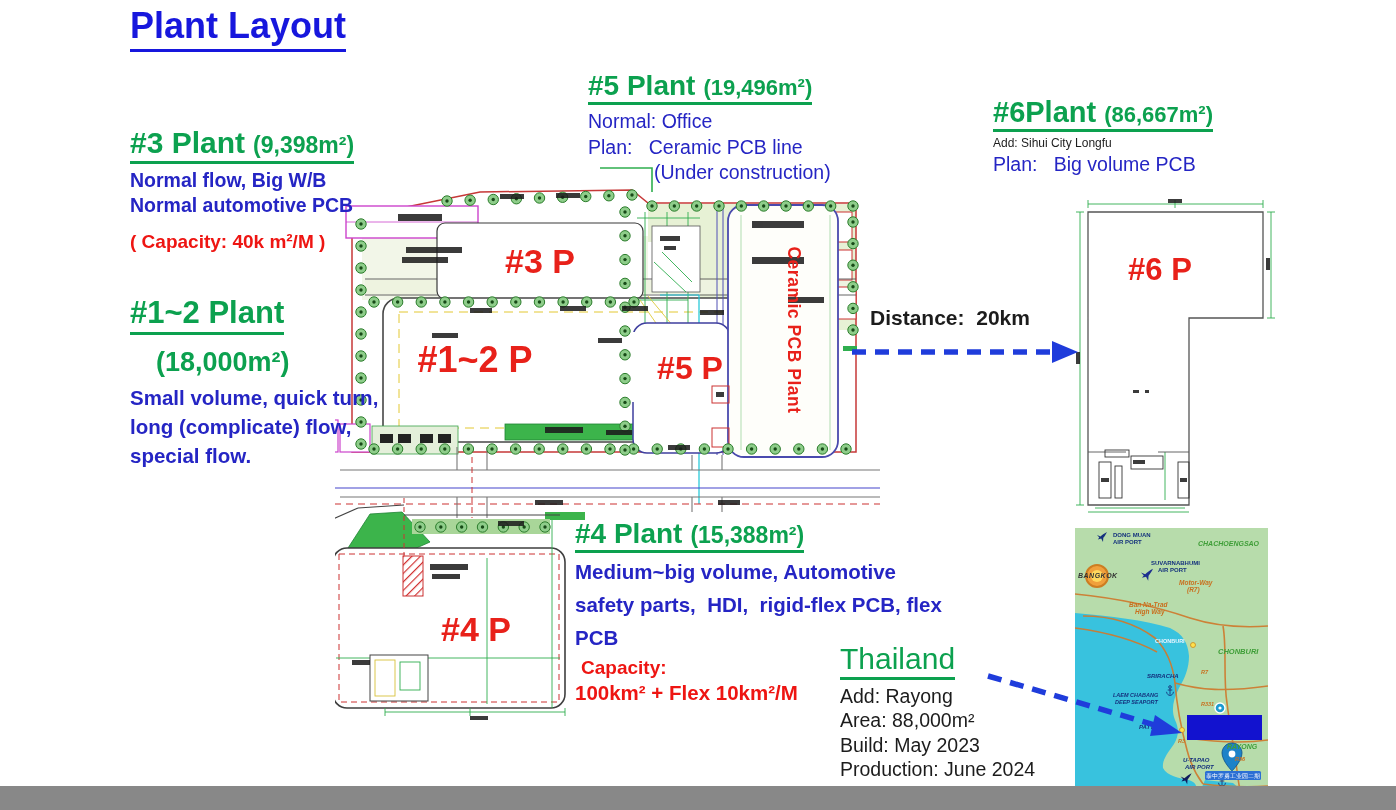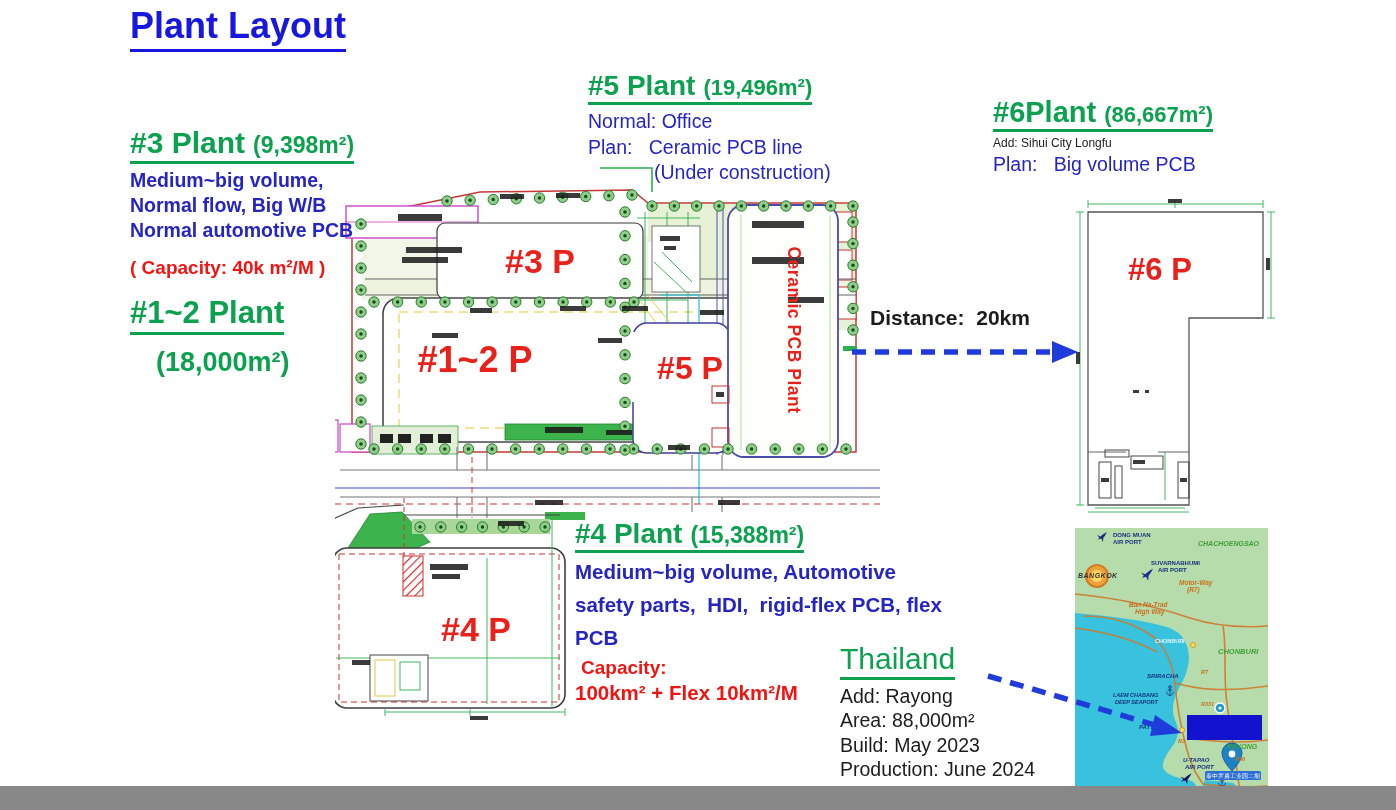--- a/index.html
+++ b/index.html
@@ -403,32 +403,36 @@
         <rect x="1266" y="258" width="4" height="12"></rect>
     </g>
     <text x="1160" y="280" text-anchor="middle" font-size="31" class="redlbl">#6 P</text>
   </svg>
 
   <div class="tb" style="left:130px;top:126px">
     <div class="ghead">
       <span class="hm">#3 Plant</span><span class="ha">(9,398m²)</span>
     </div>
     <div class="bblue t19" style="margin-top:4px">
-      <div>Medium~big volume,</div>
       <div>Normal flow, Big W/B</div>
       <div>Normal automotive PCB</div>
     </div>
     <div class="cap" style="font-size:19px;margin-top:13px">( Capacity: 40k m²/M )</div>
   </div>
 
   <div class="tb" style="left:130px;top:296px">
     <div class="ghead">
       <span class="hm" style="font-size:31px">#1~2 Plant</span>
     </div>
     <div class="garea">(18,000m²)</div>
+    <div class="bblue t20" style="margin-top:5px">
+      <div>Small volume, quick turn,</div>
+      <div>long (complicate) flow,</div>
+      <div>special flow.</div>
+    </div>
   </div>
 
   <div class="tb" style="left:588px;top:70px">
     <div class="ghead">
       <span class="hm" style="font-size:28px">#5 Plant</span><span class="ha" style="font-size:22px">(19,496m²)</span>
     </div>
     <div class="bblue-n t19" style="margin-top:4px;font-size:19.5px">
       <div>Normal: Office</div>
       <div style="white-space:pre">Plan:   Ceramic PCB line</div>
       <div style="padding-left:66px">(Under construction)</div>

